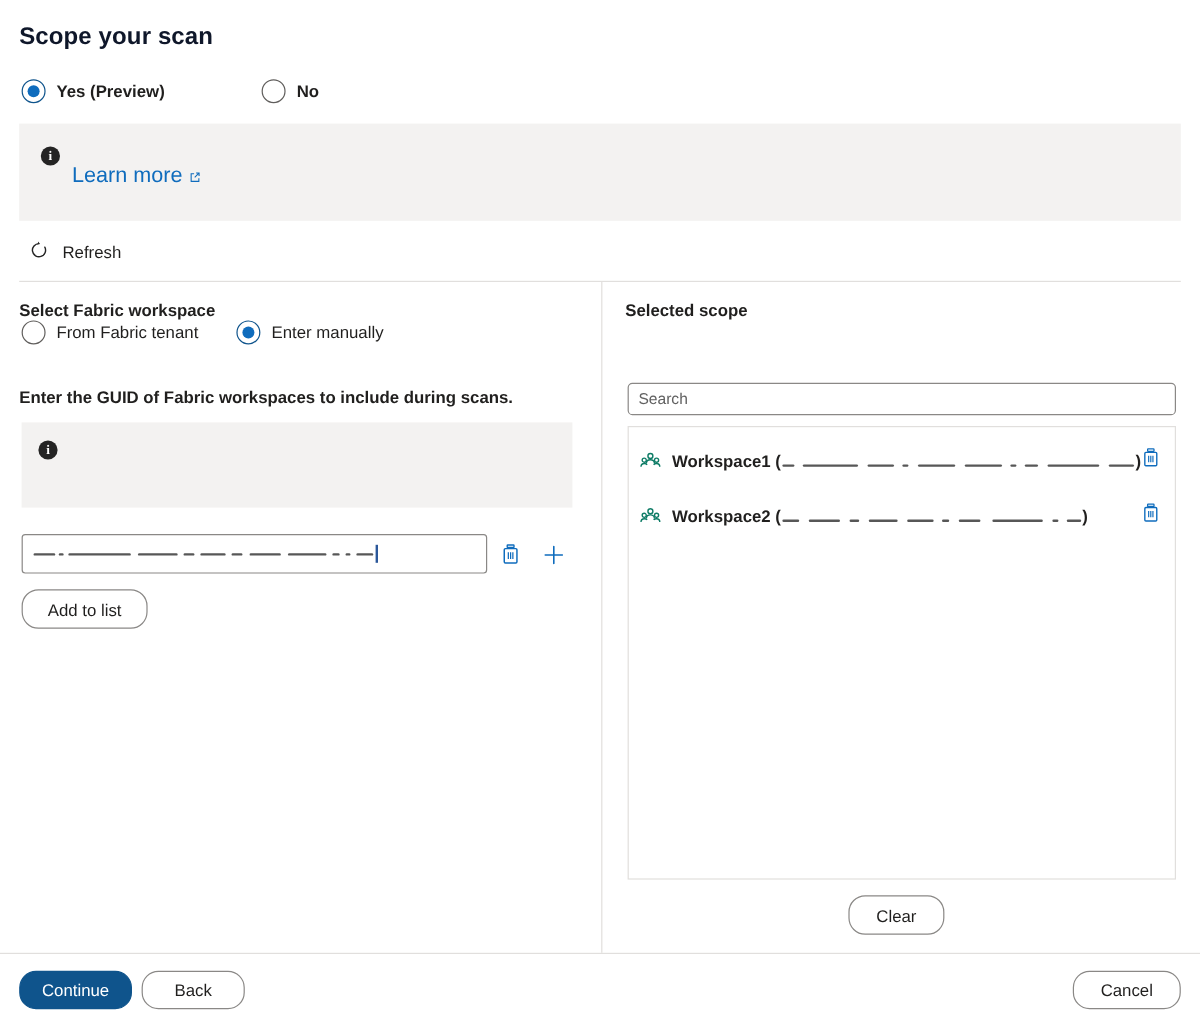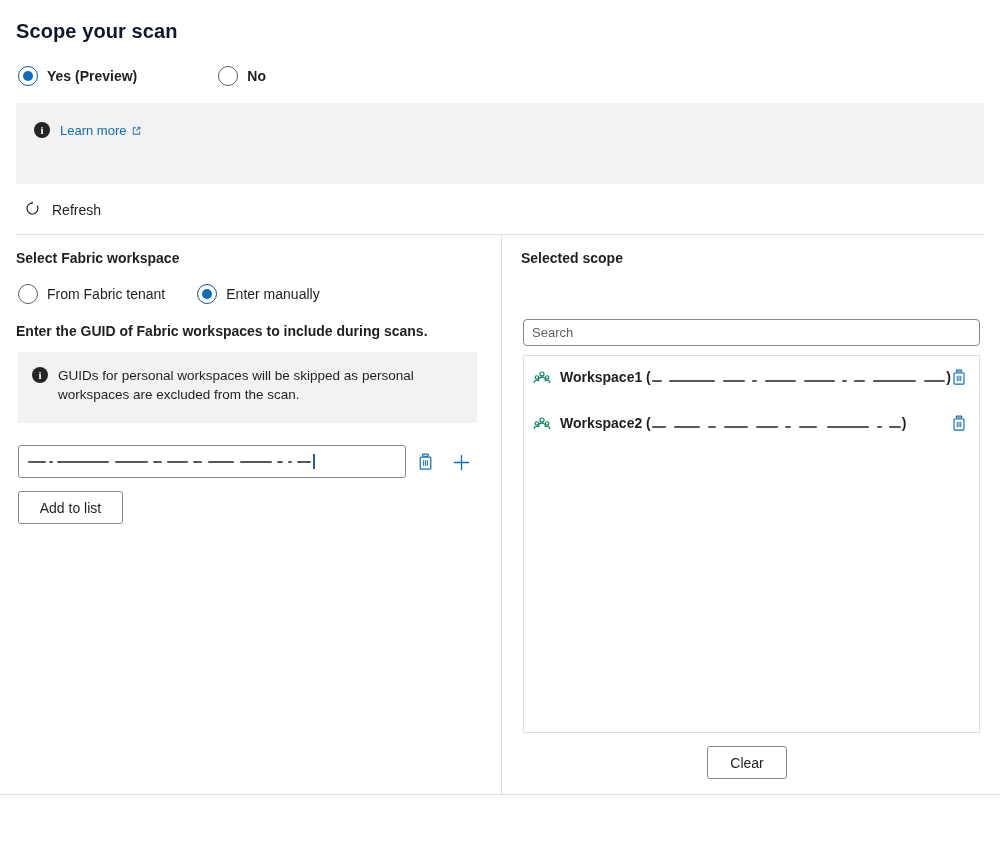--- a/index.html
+++ b/index.html
@@ -55,22 +55,22 @@
   .msgbar .info-ico {
     flex: 0 0 auto; width: 16px; height: 16px; border-radius: 50%;
     background: #242424; color: #ffffff;
     font-size: 11px; font-weight: 700; line-height: 16px; text-align: center;
     font-family: "Liberation Serif", serif;
     margin-top: 1px;
   }
   .msgbar .txtwrap { margin-left: 10px; }
   .msgbar .txt { font-size: 13.5px; line-height: 19px; color: #201f1e; }
   .msgbar a.learn {
-    display: inline-block; margin-top: 0;
-    font-size: 13px; color: #0f6cbd; text-decoration: none; text-align: center;
+    display: inline-block; margin-top: 15px;
+    font-size: 18px; color: #0f6cbd; text-decoration: none; text-align: center;
   }
   .ext-ico { display: inline-block; margin-left: 5px; vertical-align: -1px; }
 
   
   .refresh {
     position: absolute; left: 24px; top: 200px;
     display: flex; align-items: center; cursor: pointer;
     font-size: 14px; color: #201f1e;
   }
   .refresh .rlabel { margin-left: 11px; }
@@ -105,21 +105,21 @@
   .caret {
     width: 1.5px; height: 15px; background: #2b579a; margin-left: 2px;
   }
 
   .icon-btn {
     position: absolute; display: flex; align-items: center;
     justify-content: center; cursor: pointer;
   }
 
   .btn {
-    border: 1px solid #8a8886; background: #ffffff; border-radius: 3px;
+    border: 1px solid #8a8886; background: #ffffff; border-radius: 14px;
     font-size: 14px; color: #201f1e; cursor: pointer;
     font-family: "Liberation Sans", sans-serif;
     display: flex; align-items: center; justify-content: center;
   }
   .btn.primary {
     background: #0f548c; border-color: #0f548c; color: #ffffff;
   }
 
   .btn-addlist { position: absolute; left: 18px; top: 491px; width: 105px; height: 33px; }
 
@@ -128,21 +128,21 @@
     position: absolute; left: 523px; top: 319px; width: 457px; height: 27px;
     border: 1px solid #8a8886; border-radius: 4px; background: #fff;
     display: flex; align-items: center; padding: 0 8px;
     font-size: 13px; color: #616161;
   }
   .scope-list {
     position: absolute; left: 523px; top: 355px; width: 457px; height: 378px;
     border: 1px solid #e1dfdd; background: #ffffff; overflow: hidden;
   }
   .scope-row {
-    display: flex; height: 30px; padding: 0 12px 0 9px;
+    display: flex; align-items: center; height: 30px; padding: 0 12px 0 9px;
   }
   .scope-row .wsicon { flex: 0 0 auto; width: 18px; height: 18px; }
   .scope-row .wsname {
     margin-left: 9px; font-size: 14px; font-weight: 600; color: #201f1e;
     display: flex; align-items: baseline; white-space: nowrap;
     overflow: hidden;
   }
   .scope-row .paren { font-weight: 600; }
   .scope-row .guid-redact {
     display: inline-block; height: 2px; background: #3a3a3a;
@@ -198,38 +198,35 @@
         </svg>
       </span>
       <span class="rlabel">Refresh</span>
     </div>
 
     <div class="hr-top"></div>
     <div class="vdiv"></div>
 
     <div class="lbl-strong" style="left:16px; top:250px;">Select Fabric workspace</div>
 
-    <div class="radio-row" style="left:18px; top:284px;">
+    <div class="radio-row" style="left:18px; top:267px;">
       <div class="radio">
         <span class="dot"></span>
         <span class="lbl normal">From Fabric tenant</span>
       </div>
       <div class="radio checked" style="margin-left:32px;">
         <span class="dot"></span>
         <span class="lbl normal">Enter manually</span>
       </div>
     </div>
 
     <div class="lbl-strong" style="left:16px; top:323px;">Enter the GUID of Fabric workspaces to include during scans.</div>
 
     <div class="msgbar" style="left:18px; top:352px; width:459px; height:71px; padding:14px 14px 0 14px;">
       <span class="info-ico">i</span>
-      <span class="txtwrap">
-        <div class="txt">GUIDs for personal workspaces will be skipped as personal workspaces are excluded from the scan.</div>
-      </span>
     </div>
 
     <div class="guid-input">
       <span class="redact" style="width:18px;"></span>
       <span class="redact" style="width:4px;margin-left:3px;"></span>
       <span class="redact" style="width:52px;margin-left:4px;"></span>
       <span class="redact" style="width:33px;margin-left:6px;"></span>
       <span class="redact" style="width:9px;margin-left:5px;"></span>
       <span class="redact" style="width:21px;margin-left:5px;"></span>
       <span class="redact" style="width:9px;margin-left:5px;"></span>
@@ -335,14 +332,19 @@
         </span>
       </div>
 
     </div>
 
     <button class="btn btn-clear">Clear</button>
 
   </div>
 
   <div class="hr-footer"></div>
+  <div class="footer">
+    <button class="btn primary btn-continue">Continue</button>
+    <button class="btn btn-back">Back</button>
+    <button class="btn btn-cancel">Cancel</button>
+  </div>
 
 </div>
 
 </body></html>

